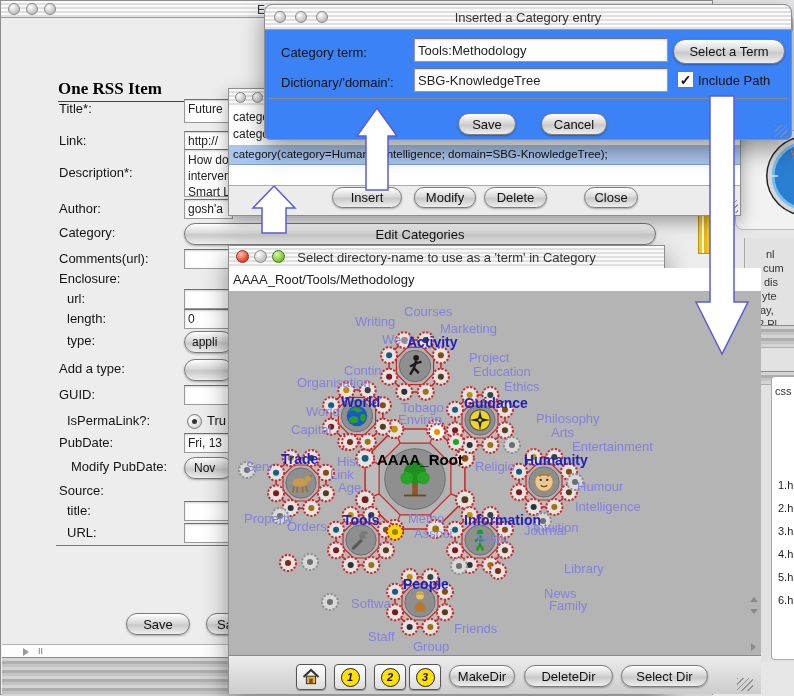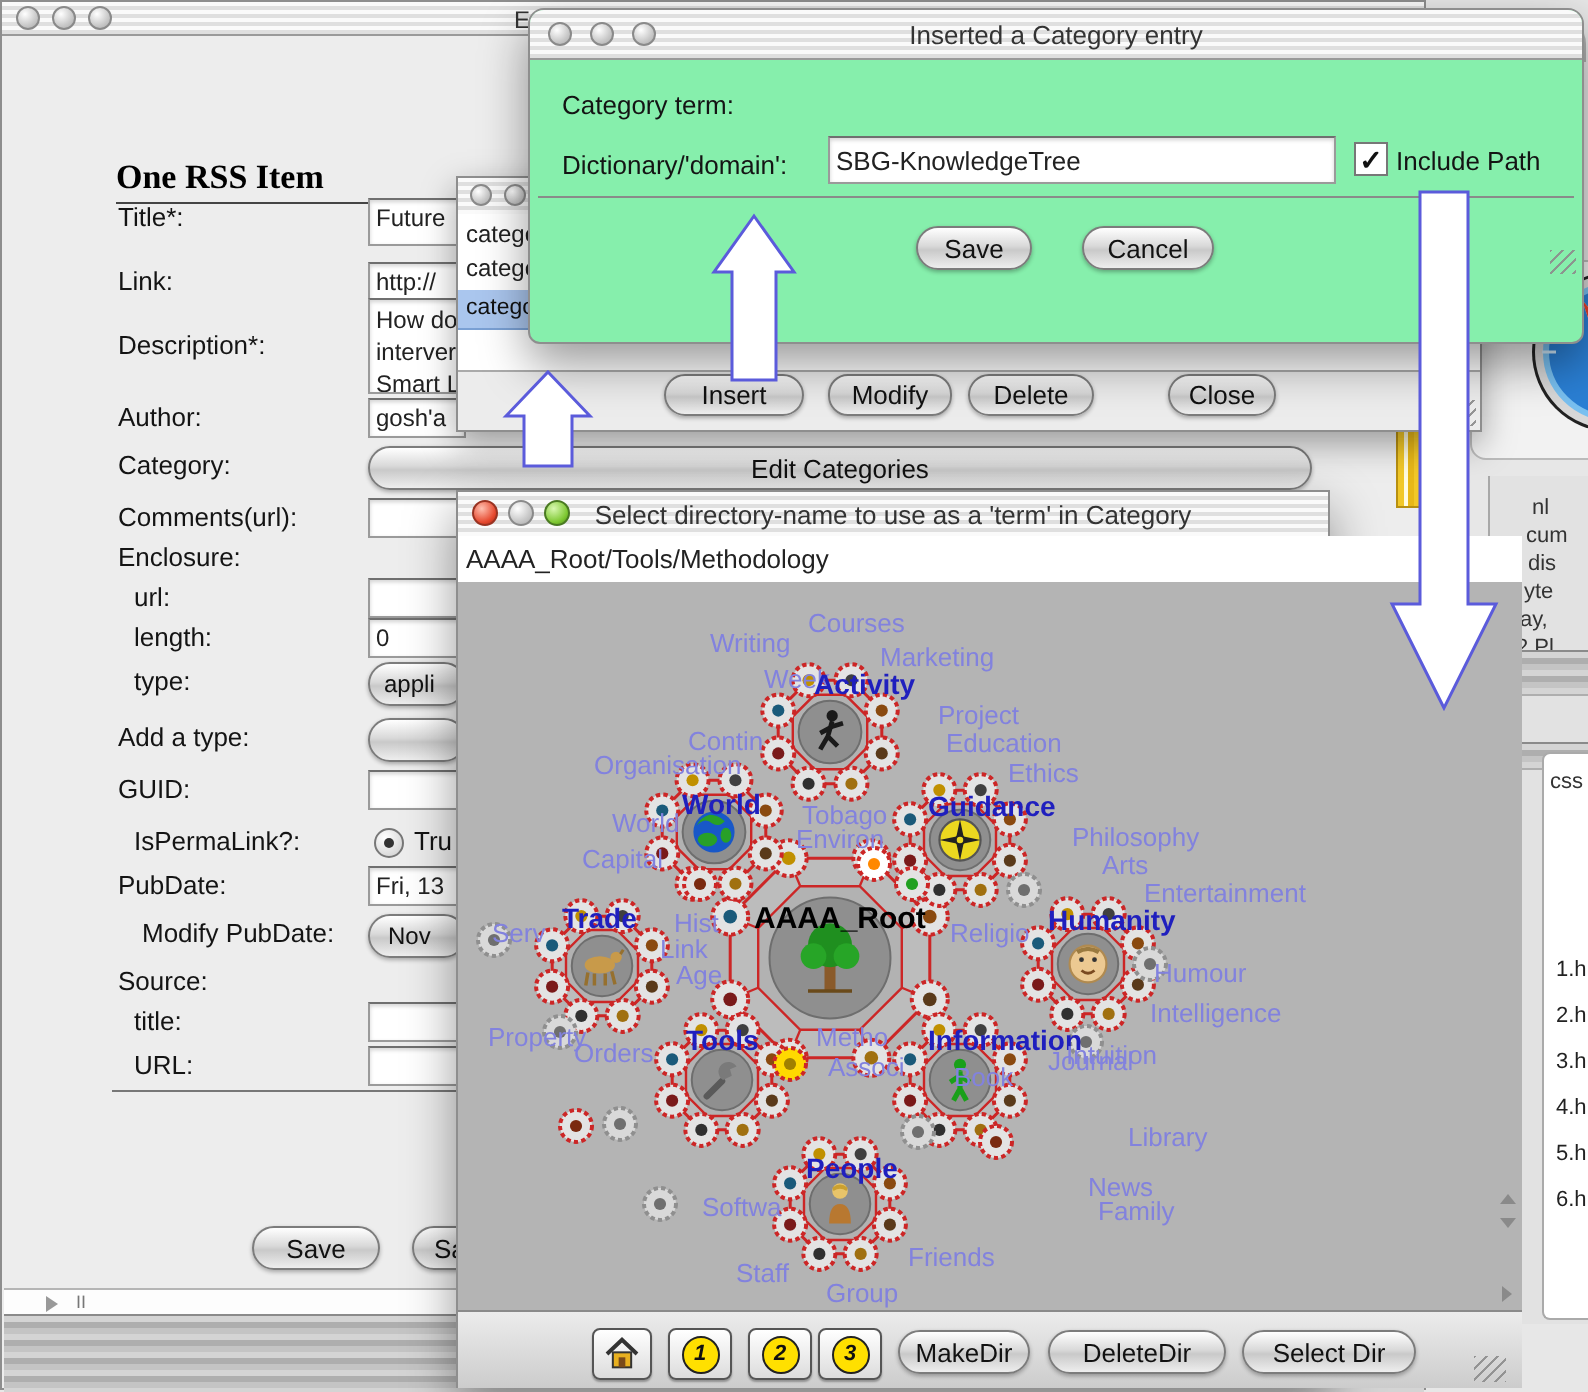--- a/index.html
+++ b/index.html
@@ -783,29 +783,31 @@
       <div class="numbtn" style="left:180px;top:8px;">
         <span>3</span>
         </div>
       <div class="aqua" style="left:220px;top:9px;width:66px;height:22px;">MakeDir</div>
       <div class="aqua" style="left:295px;top:9px;width:89px;height:22px;">DeleteDir</div>
       <div class="aqua" style="left:392px;top:9px;width:87px;height:22px;">Select Dir</div>
       <div class="grip" style="position:absolute;left:508px;top:22px;width:16px;height:13px;"></div>
     </div>
   </div>
 
-  <div class="window" id="dialog" style="left:264px;top:4px;width:528px;height:168px;border-radius:8px 8px 6px 6px;z-index:30;
-              box-shadow:0 10px 24px rgba(0,0,0,.4);background:#86efac;">
+  <div class="window" id="dialog" style="left:264px;top:4px;width:528px;height:136px;border-radius:8px 8px 6px 6px;z-index:30;
+              box-shadow:0 10px 24px rgba(0,0,0,.4);background:#3b82f6;">
     <div class="titlebar" style="height:24px;border-radius:7px 7px 0 0;">
       <div class="tl" style="left:9px;top:6px;"></div>
       <div class="tl" style="left:30px;top:6px;"></div>
       <div class="tl" style="left:51px;top:6px;"></div>
       <div class="titletext" style="top:5px;">Inserted a Category entry</div>
     </div>
     <span class="flabel" style="left:16px;top:40px;">Category term:</span>
+    <div class="input" style="left:149px;top:33px;width:254px;height:24px;font-size:13px;padding-top:4px;">Tools:Methodology</div>
+    <div class="aqua" style="left:408px;top:34px;width:112px;height:25px;border-radius:13px;">Select a Term</div>
     <span class="flabel" style="left:16px;top:70px;text-align:center;">Dictionary/'domain':</span>
     <div class="input" style="left:149px;top:63px;width:254px;height:24px;font-size:13px;padding-top:4px;">SBG-KnowledgeTree</div>
     <div style="position:absolute;left:412px;top:66px;width:15px;height:15px;background:#fff;border:1px solid #777;
                 display:flex;align-items:center;justify-content:center;font-size:14px;font-weight:bold;color:#111;">✓</div>
     <span class="flabel" style="left:433px;top:68px;">Include Path</span>
     <div style="position:absolute;left:4px;top:93px;width:518px;border-top:1px solid #8a8a8a;"></div>
     <div class="aqua" style="left:193px;top:108px;width:58px;height:22px;">Save</div>
     <div class="aqua" style="left:276px;top:108px;width:66px;height:22px;">Cancel</div>
     <div class="grip" style="position:absolute;left:510px;top:120px;width:13px;height:12px;"></div>
   </div>

